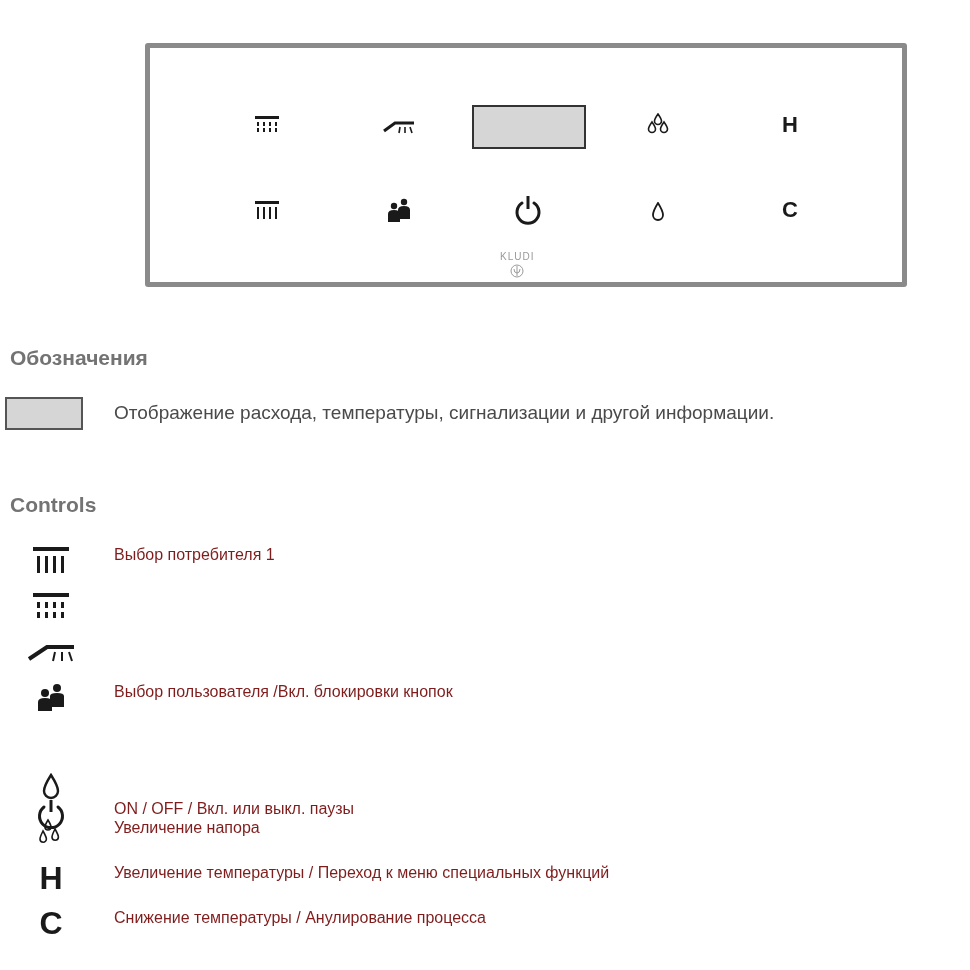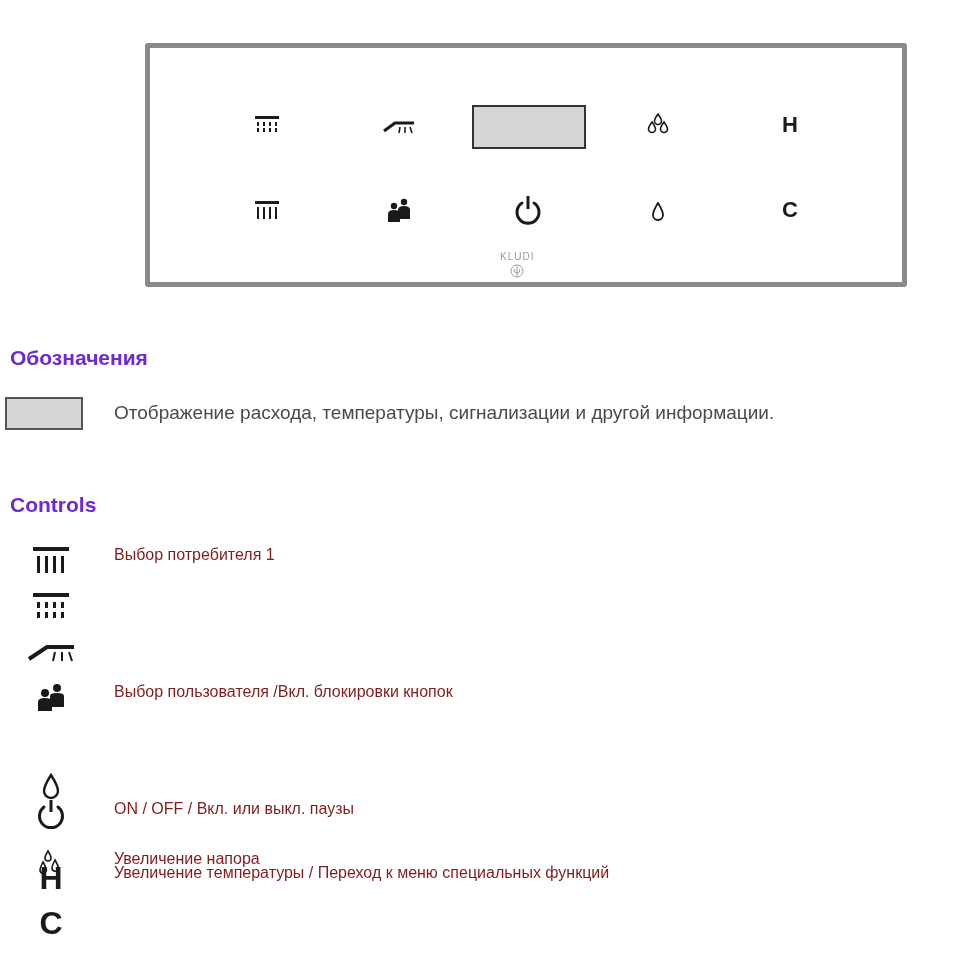--- a/index.html
+++ b/index.html
@@ -12,21 +12,21 @@
   .pbtn { position: absolute; display: flex; align-items: center; justify-content: center;
           width: 50px; height: 40px; transform: translate(-50%, -50%); cursor: pointer; }
   .pbtn svg { display: block; }
   .letter { font-family: "Liberation Sans", sans-serif; font-weight: bold; color: #1a1a1a; }
   .display { position: absolute; left: 322px; top: 57px; width: 110px; height: 40px;
              background: #d6d6d6; border: 2px solid #333; }
   .brand { position: absolute; left: 350px; top: 203px; font-size: 10px; letter-spacing: 1px;
            color: #9a9a9a; display: flex; align-items: center; gap: 2px; flex-direction: column; }
 
   
-  .h-title { position: absolute; left: 10px; font-size: 21px; font-weight: bold; color: #6d28d9; }
+  .h-title { position: absolute; left: 10px; font-size: 21px; font-weight: bold; color: #737373; }
   .legend-swatch { position: absolute; left: 5px; top: 397px; width: 78px; height: 33px;
                    background: #d6d6d6; border: 2px solid #555; box-sizing: border-box; }
   .legend-text { position: absolute; left: 114px; top: 402px; font-size: 19px; color: #4a4a4a; white-space: nowrap; }
 
   .ctrl-row { position: absolute; left: 0; height: 40px; width: 970px; }
   .ctrl-icon { position: absolute; left: 25px; width: 52px; height: 40px; display: flex;
                align-items: center; justify-content: center; }
   .ctrl-label { position: absolute; left: 114px; top: 6px; font-size: 16px; color: #7f1d1d; white-space: nowrap; }
 </style>
 </head>
@@ -191,33 +191,34 @@
 </div>
 
 <div class="ctrl-row" style="top:767px;">
   <div class="ctrl-icon">
     <svg width="20" height="28" viewBox="0 0 20 28">
       <path d="M10 2 C10 2 3 13 3 18 A7 7 0 0 0 17 18 C17 13 10 2 10 2 Z" fill="none" stroke="#1a1a1a" stroke-width="2.4"></path>
     </svg>
   </div>
 </div>
 
-<div class="ctrl-row" style="top:844px;">
+<div class="ctrl-row" style="top:813px;">
   <div class="ctrl-icon">
     <svg width="26" height="30" viewBox="0 0 26 30">
       <g fill="none" stroke="#1a1a1a" stroke-width="1.6">
         <path d="M10 2 C10 2 7 7 7 9 A3 3 0 0 0 13 9 C13 7 10 2 10 2 Z"></path>
         <path d="M5 13 C5 13 2 19 2 21 A3.2 3.2 0 0 0 8.4 21 C8.4 19 5 13 5 13 Z"></path>
         <path d="M17 11 C17 11 14 17 14 19 A3.2 3.2 0 0 0 20.4 19 C20.4 17 17 11 17 11 Z"></path>
       </g>
     </svg>
   </div>
   <div class="ctrl-label">Увеличение напора</div>
 </div>
 
 <div class="ctrl-row" style="top:858px;">
   <div class="ctrl-icon letter" style="font-size:32px;">H</div>
   <div class="ctrl-label">Увеличение температуры / Переход к меню специальных функций</div>
 </div>
 
 <div class="ctrl-row" style="top:903px;">
   <div class="ctrl-icon letter" style="font-size:32px;">C</div>
+  <div class="ctrl-label">Снижение температуры / Анулирование процесса</div>
 </div>
 
 </body></html>

